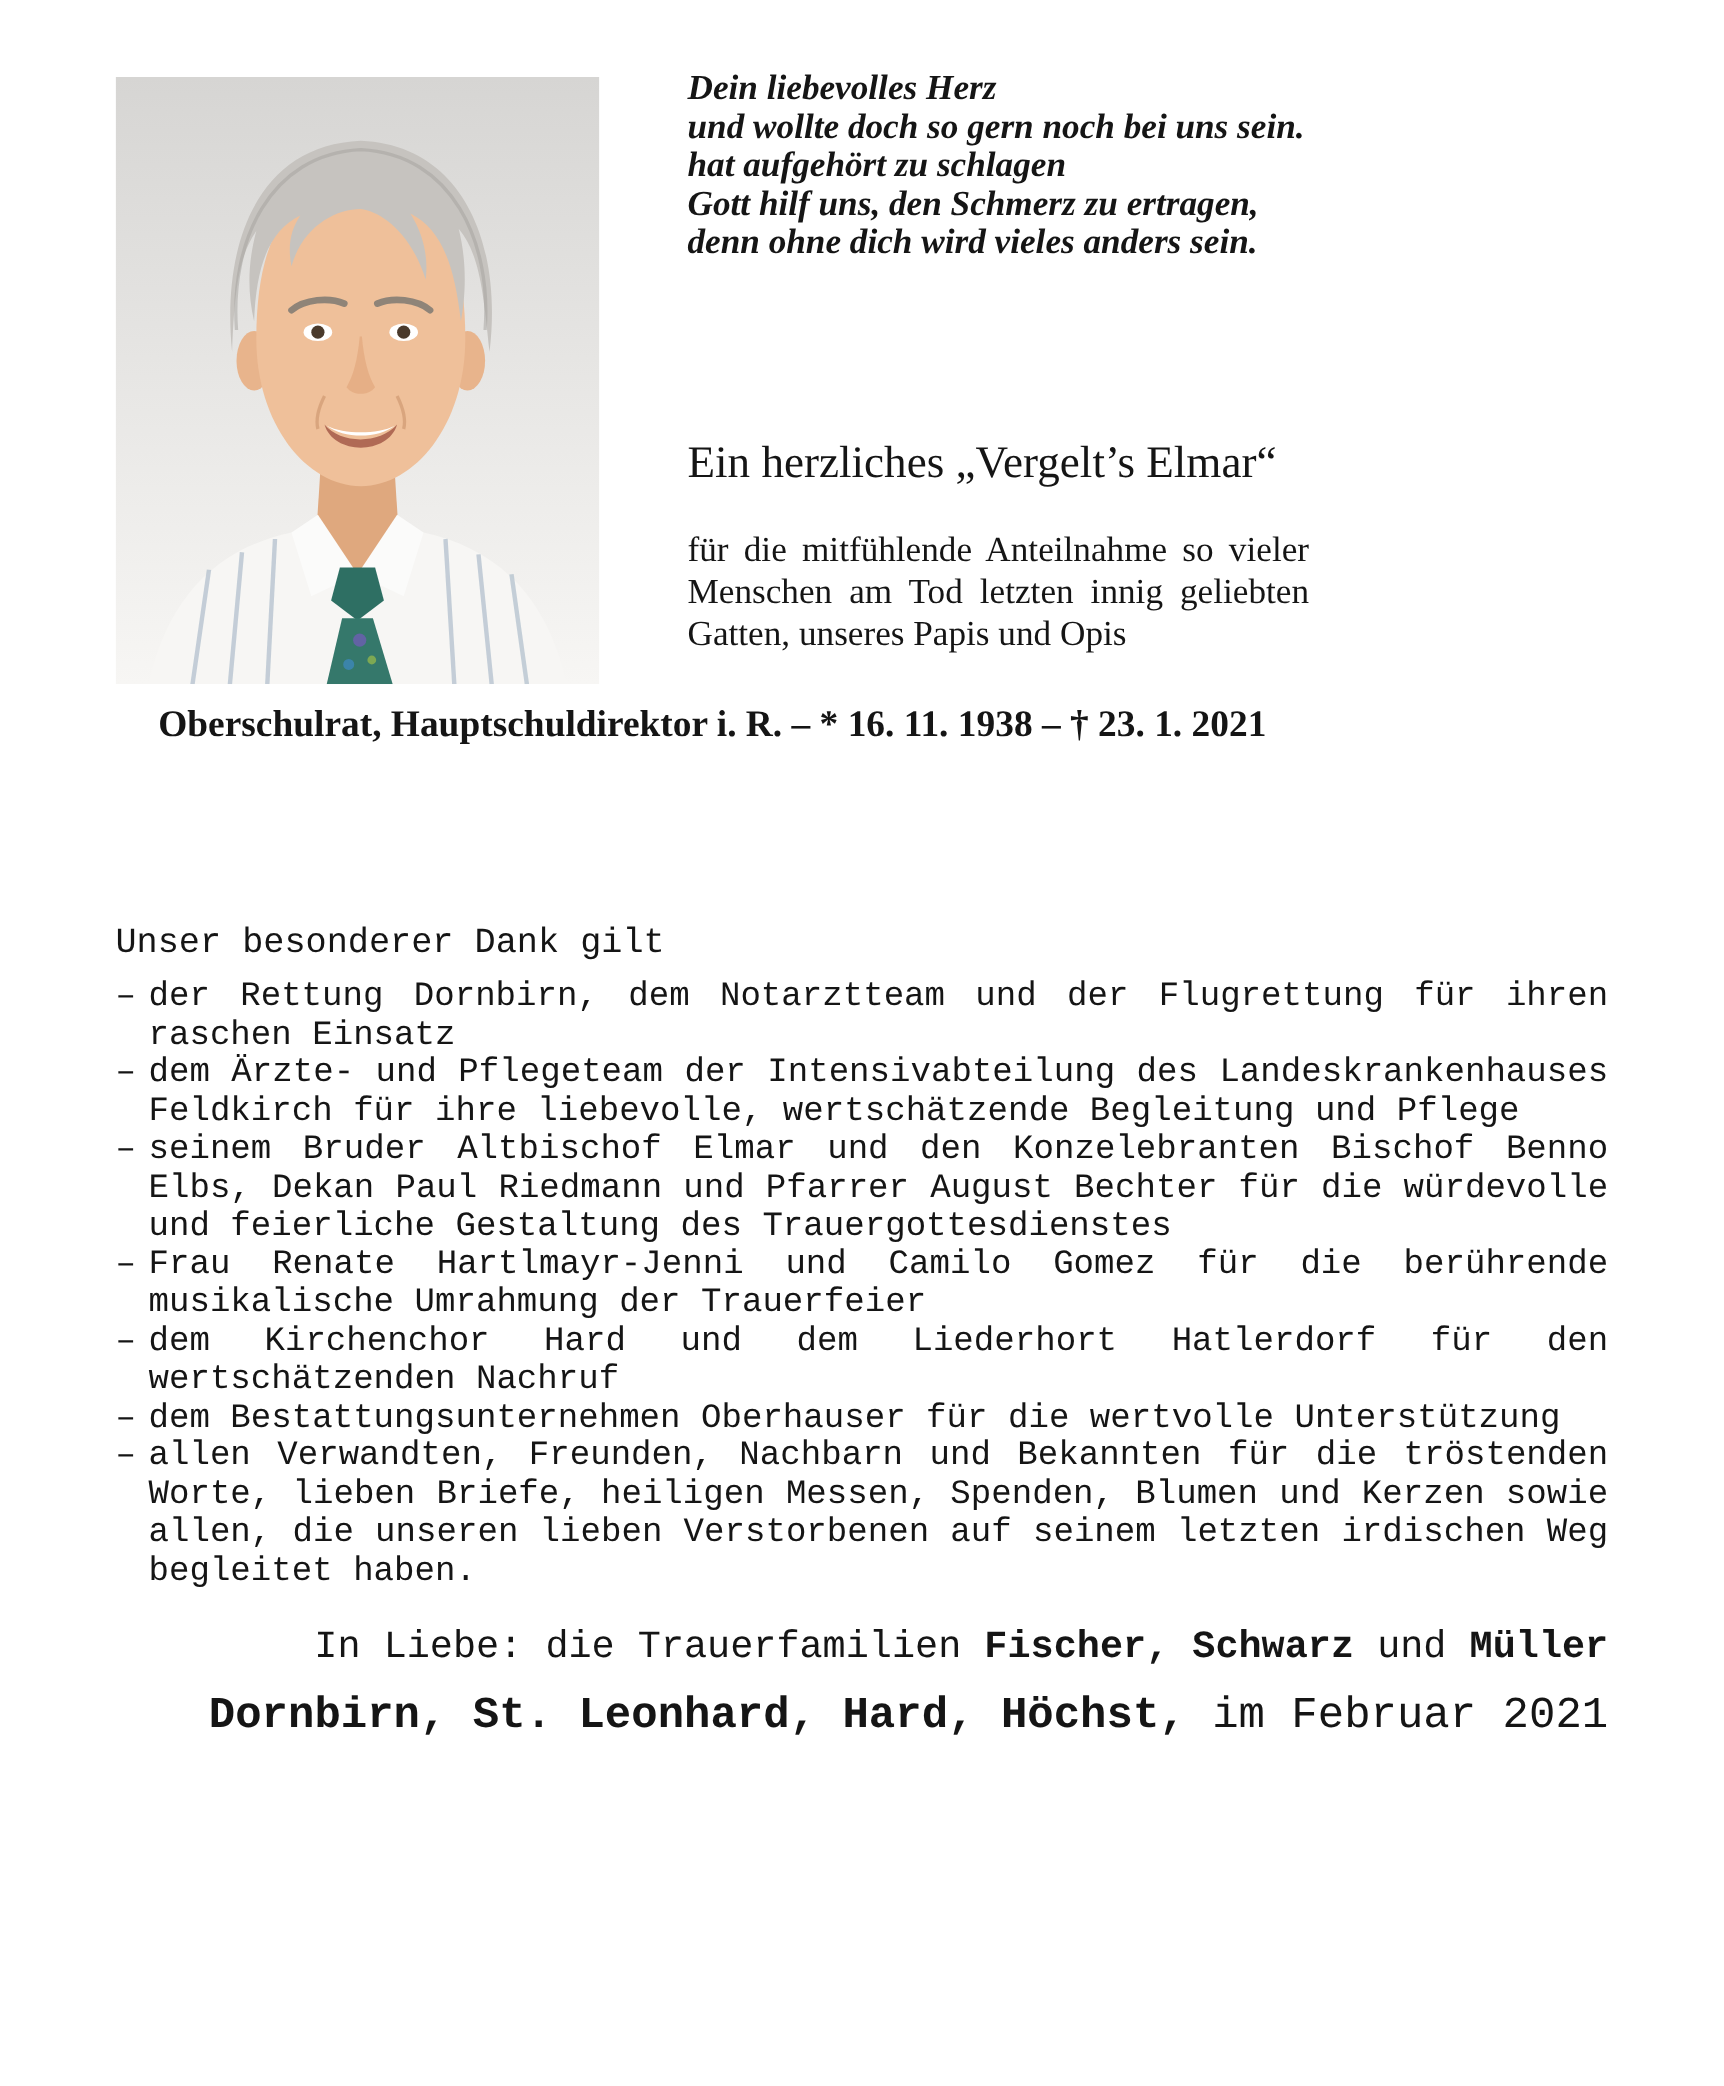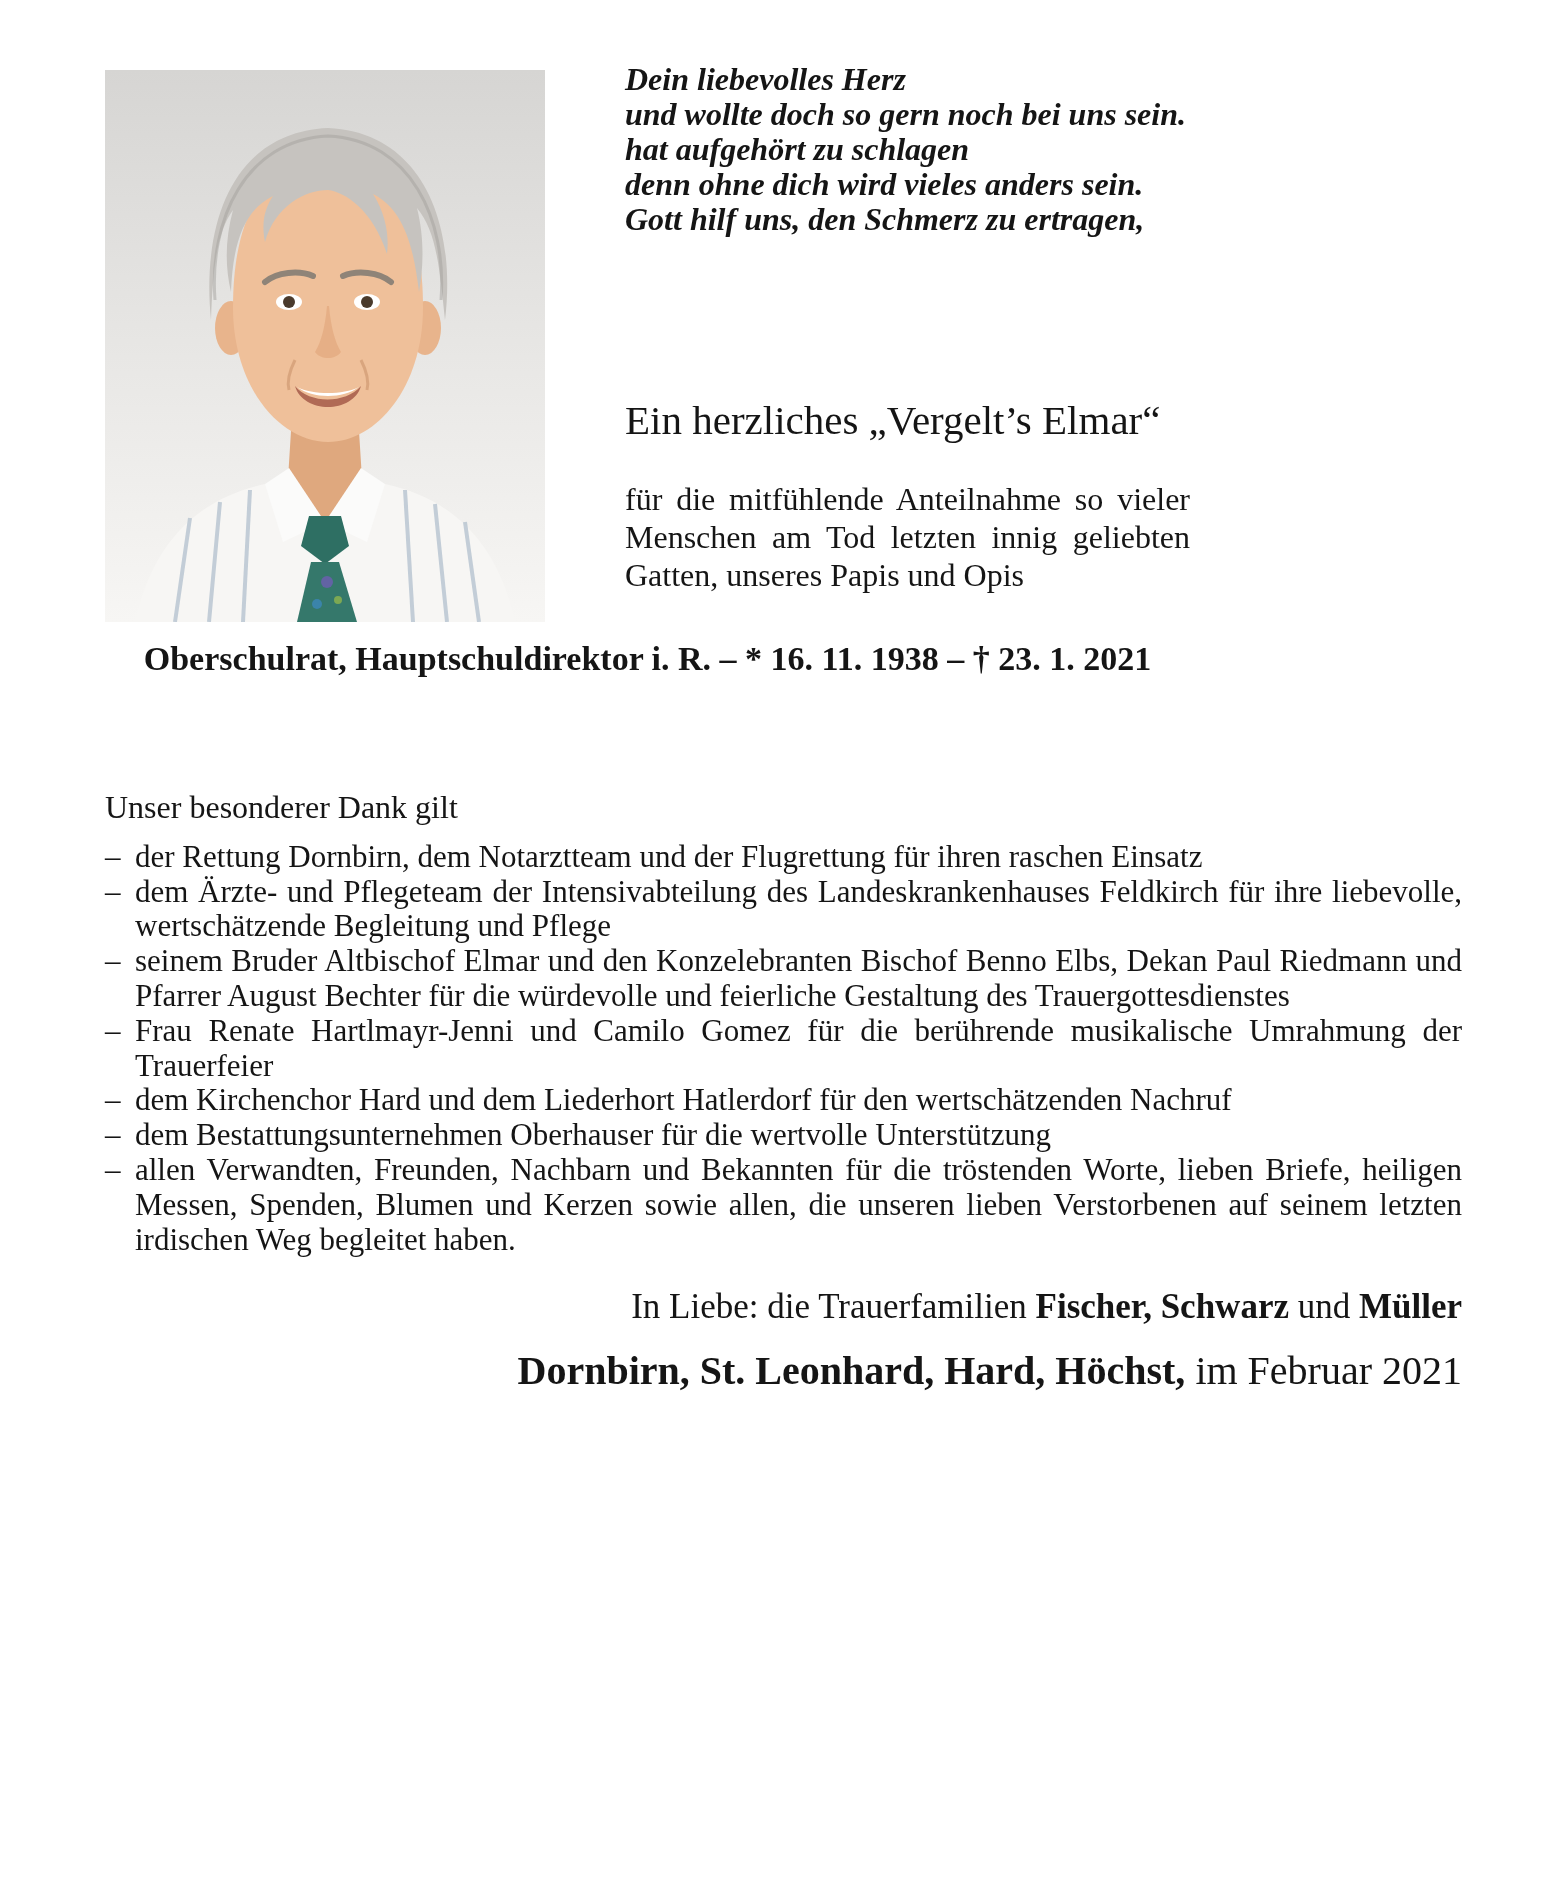--- a/index.html
+++ b/index.html
@@ -79,24 +79,25 @@
     margin-top: 4px;
     font-size: 34px;
     line-height: 38px;
     font-weight: 700;
   }
 
   
   .body-block {
     position: absolute;
     left: 105px;
-    top: 790px;
+    top: 840px;
     width: 1357px;
     font-size: 31px;
     line-height: 34.8px;
+    font-family: Liberation Mono, monospace;
   }
   .dank-intro {
     margin-bottom: 15px;
     font-size: 32px;
   }
   .ack-item {
     position: relative;
     padding-left: 30px;
     text-align: justify;
     hyphens: auto;
@@ -183,22 +184,22 @@
 
       <path d="M190 316 C205 334 240 334 256 316 C248 344 198 344 190 316 Z" fill="#b06a55"></path>
       <path d="M192 317 C208 329 238 329 254 317 C238 325 208 325 192 317 Z" fill="#ffffff"></path>
     </svg>
   </div>
 
   <div class="poem">
     <div class="poem-line">Dein liebevolles Herz</div>
     <div class="poem-line">und wollte doch so gern noch bei uns sein.</div>
     <div class="poem-line">hat aufgehört zu schlagen</div>
+    <div class="poem-line">Gott hilf uns, den Schmerz zu ertragen,</div>
     <div class="poem-line">denn ohne dich wird vieles anders sein.</div>
-    <div class="poem-line">Gott hilf uns, den Schmerz zu ertragen,</div>
   </div>
 
   <div class="thanks-heading">Ein herzliches „Vergelt’s Elmar“</div>
   <div class="thanks-intro">für die mitfühlende Anteilnahme so vieler Menschen am Tod letzten innig geliebten Gatten, unseres Papis und Opis</div>
 
   <div class="name-block">
     <div class="deceased-sub">Oberschulrat, Hauptschuldirektor i. R. – * 16. 11. 1938 – † 23. 1. 2021</div>
   </div>
 
   <div class="body-block">

